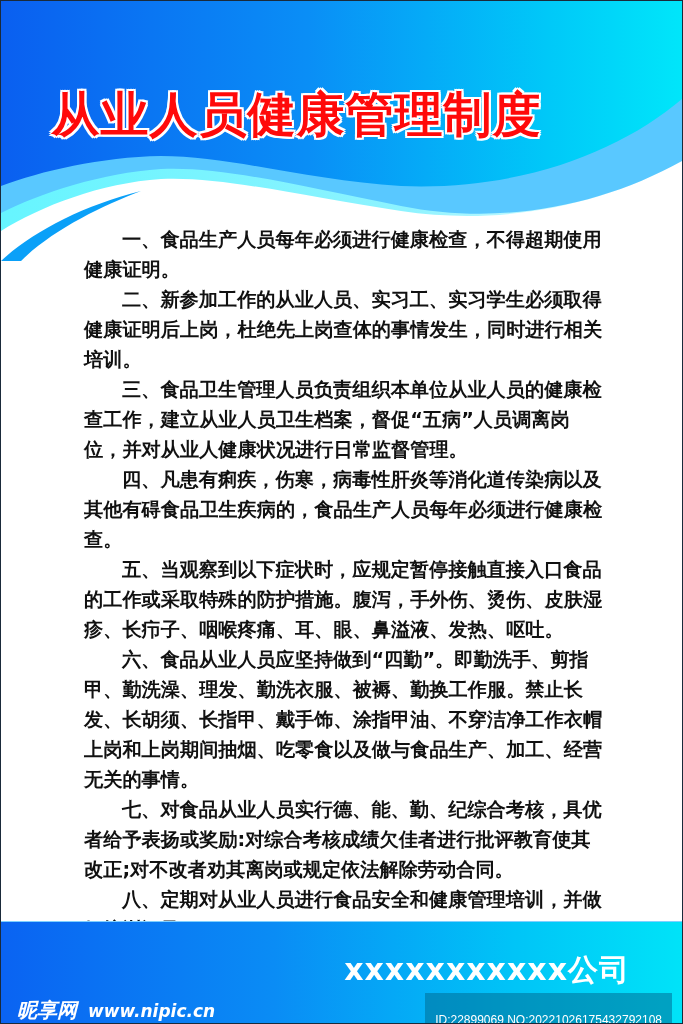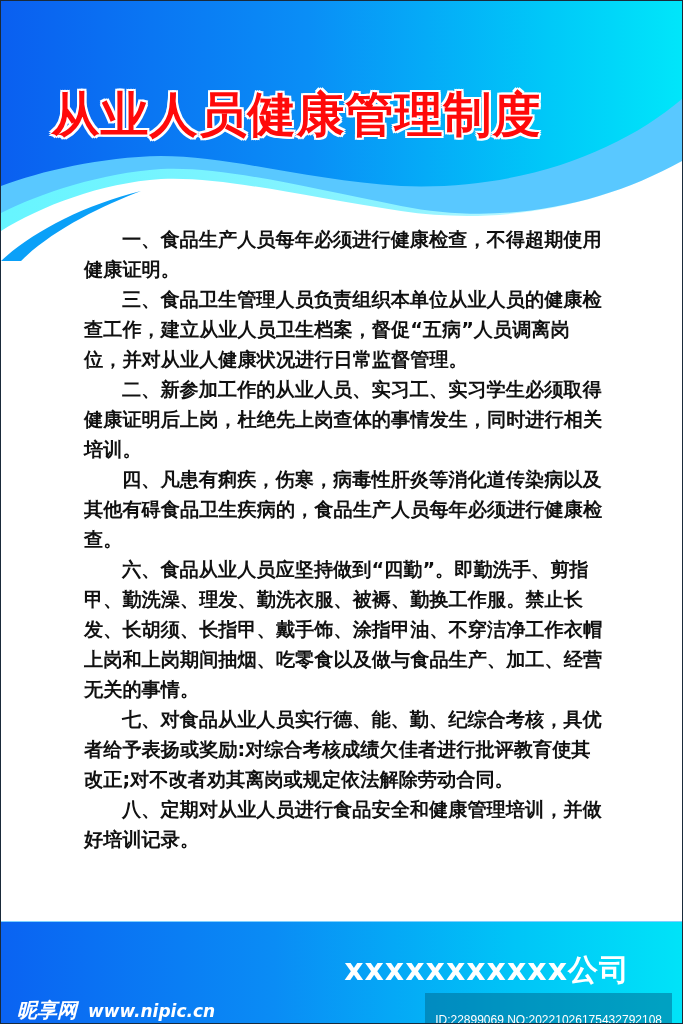--- a/index.html
+++ b/index.html
@@ -70,23 +70,24 @@
     <path d="M0,0 H681 V160 C600,205 500,225 400,205 C300,185 220,165 160,168 C100,172 40,192 0,212 Z" fill="#59c8ff"></path>
     <path d="M0,0 H681 V160 C600,205 500,225 400,210 C320,198 250,190 200,190 C220,188 240,186 260,184 C210,180 150,178 100,183 C60,188 25,198 0,208 Z" fill="#59c8ff" opacity="0"></path>
     <path d="M0,0 H681 V118 C620,170 520,210 400,205 C310,200 230,175 160,175 C100,176 40,190 0,205 Z" fill="url(#hg)" transform="translate(0,-20)"></path>
     <path d="M0,260 C30,232 80,205 140,190 C100,205 50,230 20,260 Z" fill="#0aa0f8"></path>
   </svg>
 
   <div class="title">从业人员健康管理制度</div>
 
   <div class="content">
     <p>一、食品生产人员每年必须进行健康检查，不得超期使用健康证明。</p>
+    <p>二、新参加工作的从业人员、实习工、实习学生必须取得健康证明后上岗，杜绝先上岗查体的事情发生，同时进行相关培训。</p>
     <p>三、食品卫生管理人员负责组织本单位从业人员的健康检查工作，建立从业人员卫生档案，督促“五病”人员调离岗位，并对从业人健康状况进行日常监督管理。</p>
-    <p>二、新参加工作的从业人员、实习工、实习学生必须取得健康证明后上岗，杜绝先上岗查体的事情发生，同时进行相关培训。</p>
     <p>四、凡患有痢疾，伤寒，病毒性肝炎等消化道传染病以及其他有碍食品卫生疾病的，食品生产人员每年必须进行健康检查。</p>
+    <p>五、当观察到以下症状时，应规定暂停接触直接入口食品的工作或采取特殊的防护措施。腹泻，手外伤、烫伤、皮肤湿疹、长疖子、咽喉疼痛、耳、眼、鼻溢液、发热、呕吐。</p>
     <p>六、食品从业人员应坚持做到“四勤”。即勤洗手、剪指甲、勤洗澡、理发、勤洗衣服、被褥、勤换工作服。禁止长发、长胡须、长指甲、戴手饰、涂指甲油、不穿洁净工作衣帽上岗和上岗期间抽烟、吃零食以及做与食品生产、加工、经营无关的事情。</p>
     <p>七、对食品从业人员实行德、能、勤、纪综合考核，具优者给予表扬或奖励:对综合考核成绩欠佳者进行批评教育使其改正;对不改者劝其离岗或规定依法解除劳动合同。</p>
     <p>八、定期对从业人员进行食品安全和健康管理培训，并做好培训记录。</p>
   </div>
 
   <div class="footer">
     <div class="company">xxxxxxxxxxx公司</div>
     <div class="wm-logo">
       <span>昵享网</span>
       <span class="url">www.nipic.cn</span>

